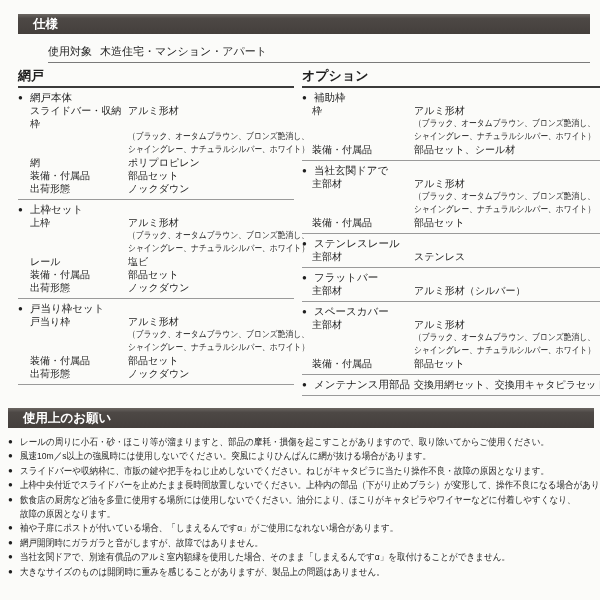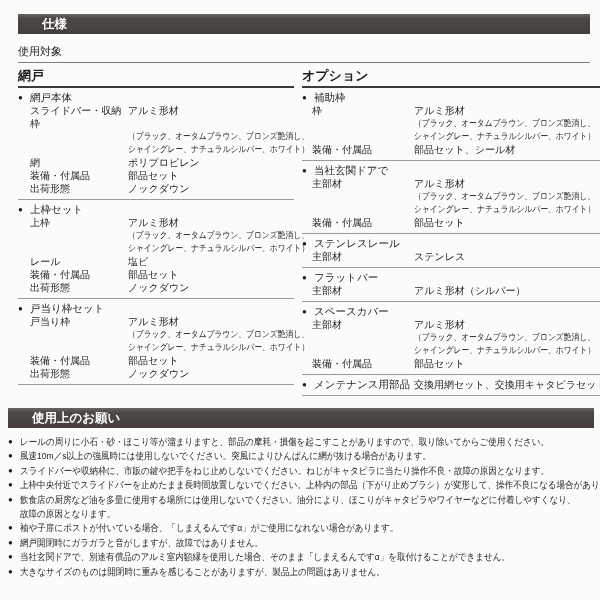--- a/index.html
+++ b/index.html
@@ -6,35 +6,36 @@
   html,body { width:600px; height:600px; }
   body {
     background:#fbfbf9;
     color:#1f1f1f;
     font-family:"Liberation Sans","DejaVu Sans",sans-serif;
     overflow:hidden;
   }
   .bar {
     height:20px;
     line-height:20px;
-    padding-left:24px;
+    padding-left:15px;
     color:#fff;
     font-weight:bold;
     font-size:12.5px;
     background:linear-gradient(180deg,#6b6662 0%,#4d4845 22%,#443f3c 100%);
   }
   .spec-block { margin:14px 10px 0 18px; }
   .usage-row {
     margin-top:11px;
     padding-bottom:4px;
     border-bottom:1px solid #7a7a7a;
     font-size:11px;
     display:flex;
     gap:8px;
     line-height:13px;
+    margin-left:30px;
   }
   .columns { display:flex; gap:8px; margin-top:3px; }
   .col-left { width:276px; flex-shrink:0; }
   .col-right { flex:1; }
   .col-title {
     font-size:13px;
     font-weight:bold;
     padding:2px 0 3px;
     border-bottom:2px solid #3b3b3b;
     line-height:15px;
@@ -71,20 +72,21 @@
 
 <div>
 
   <div class="spec-block">
     <div class="bar">
       <span>仕様</span>
     </div>
 
     <div class="usage-row">
       <span>使用対象</span>
+      <span>木造住宅・マンション・アパート</span>
     </div>
 
     <div class="columns">
 
       <div class="col col-left">
         <div class="col-title">網戸</div>
 
         <div class="section">
           <div class="sec-name">
             <span class="blt">●</span>

